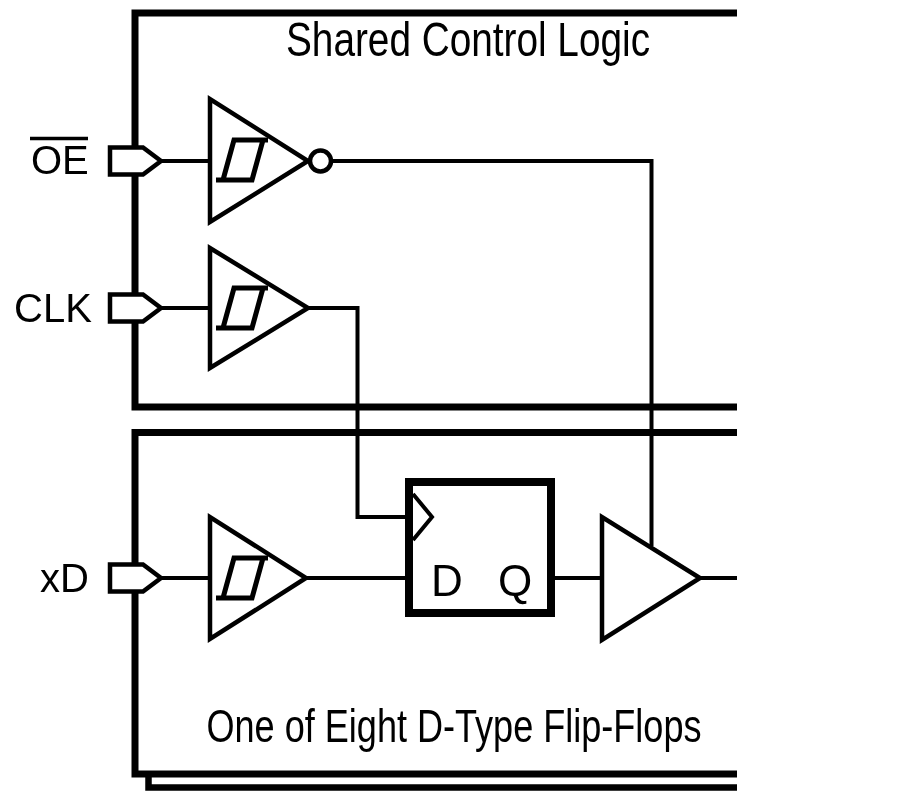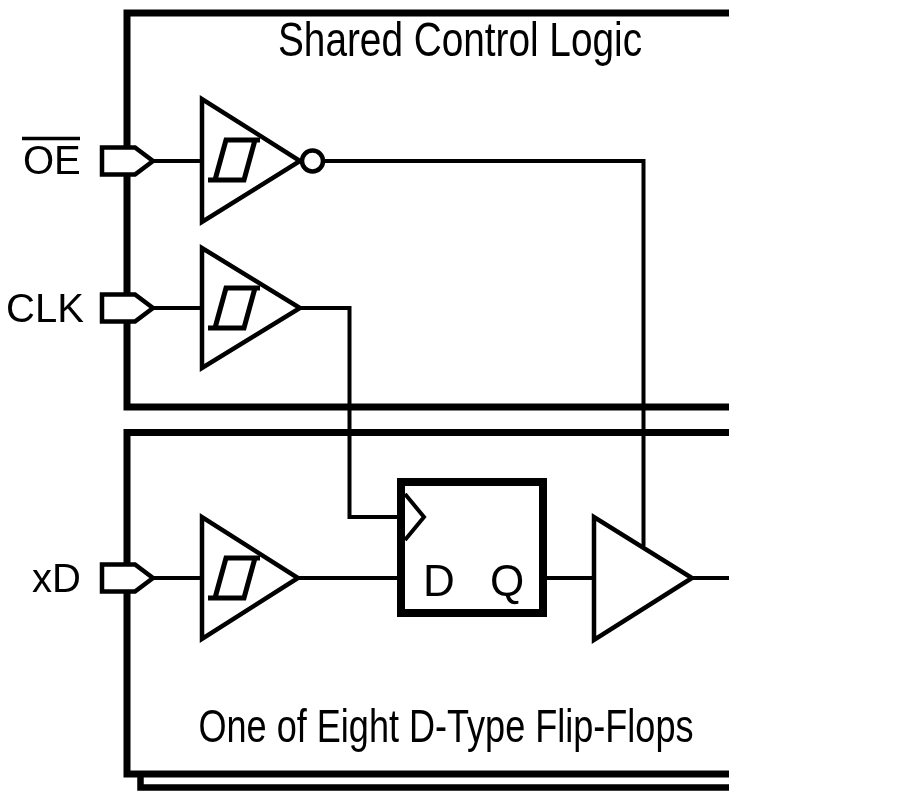--- a/index.html
+++ b/index.html
@@ -3,20 +3,21 @@
 <meta charset="utf-8">
 <style>
   html, body { margin: 0; padding: 0; }
   body { background: #ffffff; }
   .stage {
     position: relative;
     width: 729px;
     height: 800px;
     background: var(--bg, #ffffff);
     overflow: hidden;
+    margin-left: 8px;
   }
   svg { display: block; }
   .box      { fill: none; stroke: var(--line, #000); stroke-width: 7; }
   .backbox  { fill: none; stroke: var(--line, #000); stroke-width: 6.5; }
   .ffbox    { fill: var(--bg, #fff); stroke: var(--line, #000); stroke-width: 8; }
   .wire     { fill: none; stroke: var(--line, #000); stroke-width: 4; }
   .tri      { fill: var(--bg, #fff); stroke: var(--line, #000); stroke-width: 4.5; stroke-linejoin: miter; }
   .pin      { fill: var(--bg, #fff); stroke: var(--line, #000); stroke-width: 4.5; stroke-linejoin: miter; }
   .bubble   { fill: var(--bg, #fff); stroke: var(--line, #000); stroke-width: 4.5; }
   .glyph    { fill: none; stroke: var(--line, #000); stroke-width: 5; stroke-linejoin: miter; }

